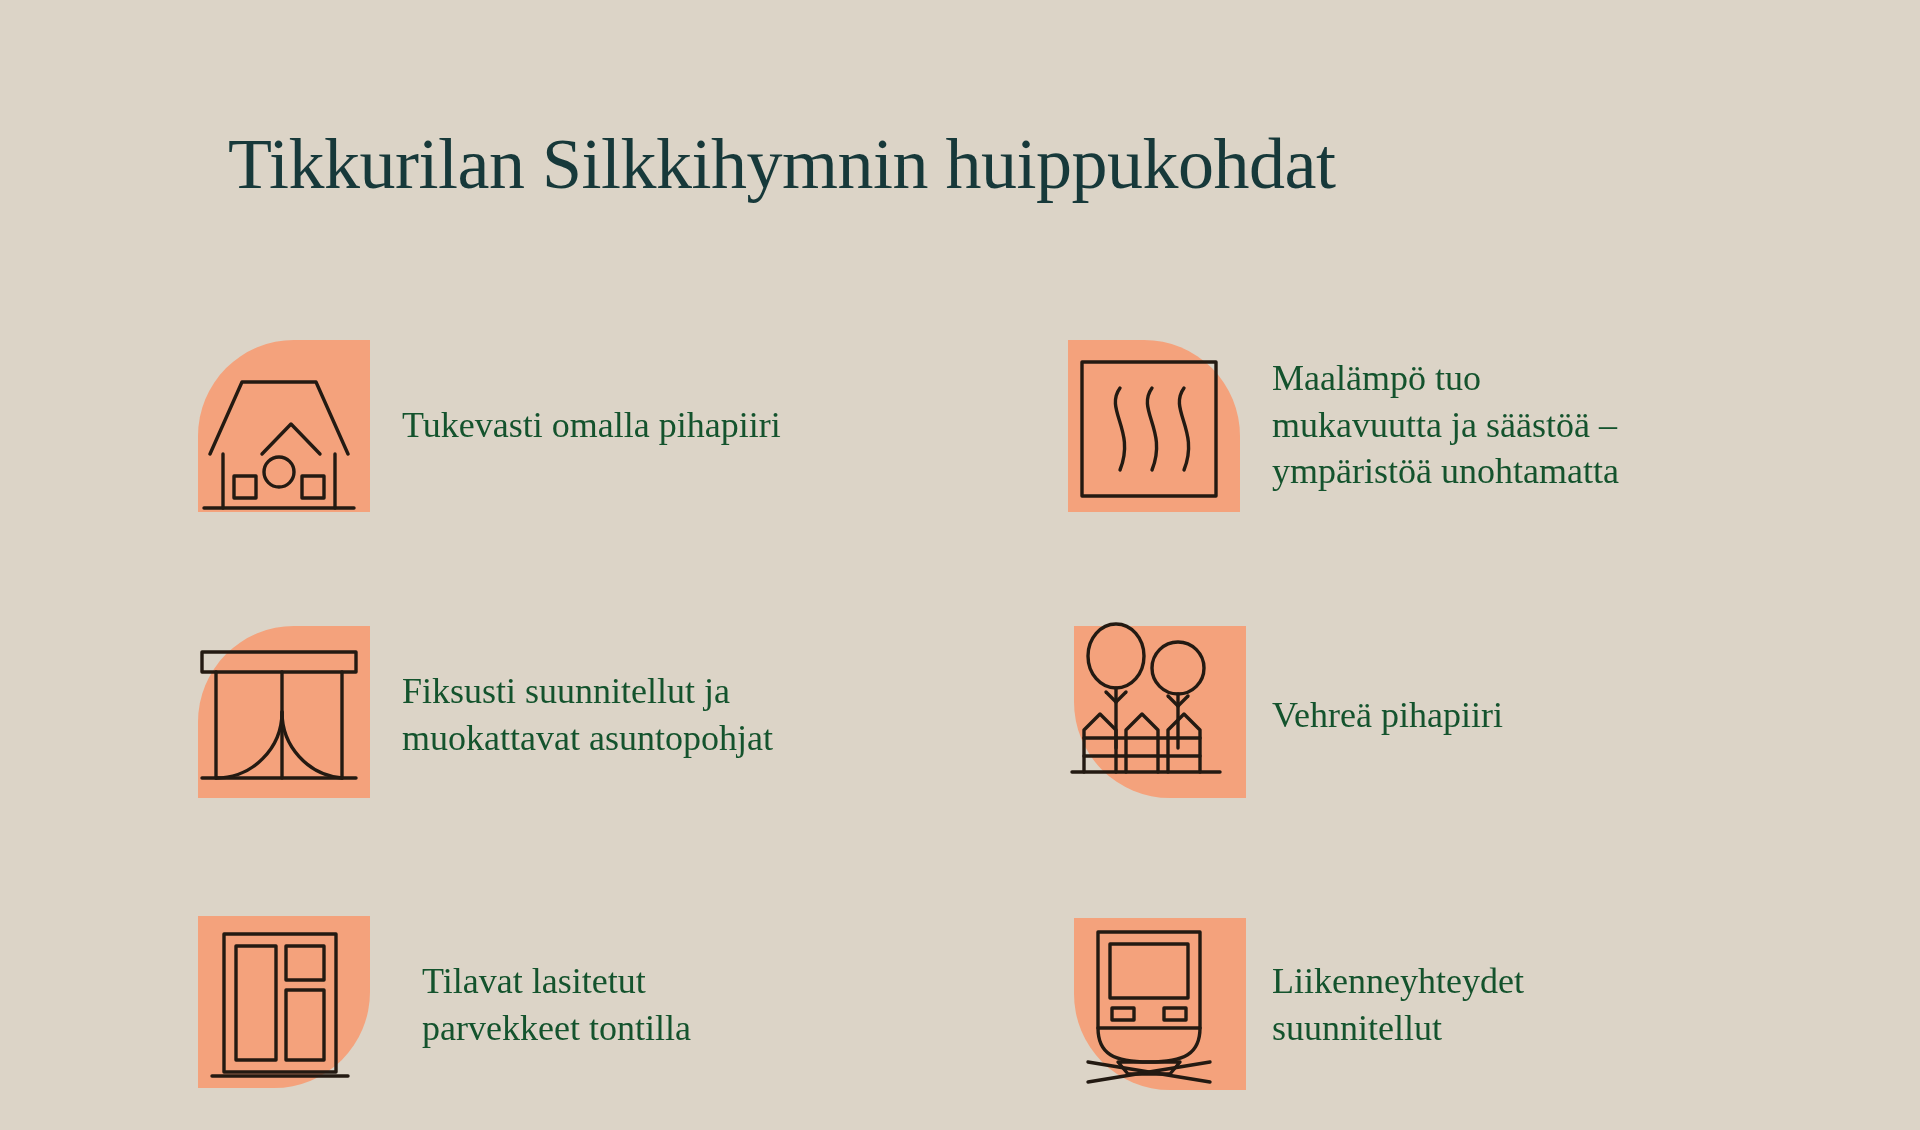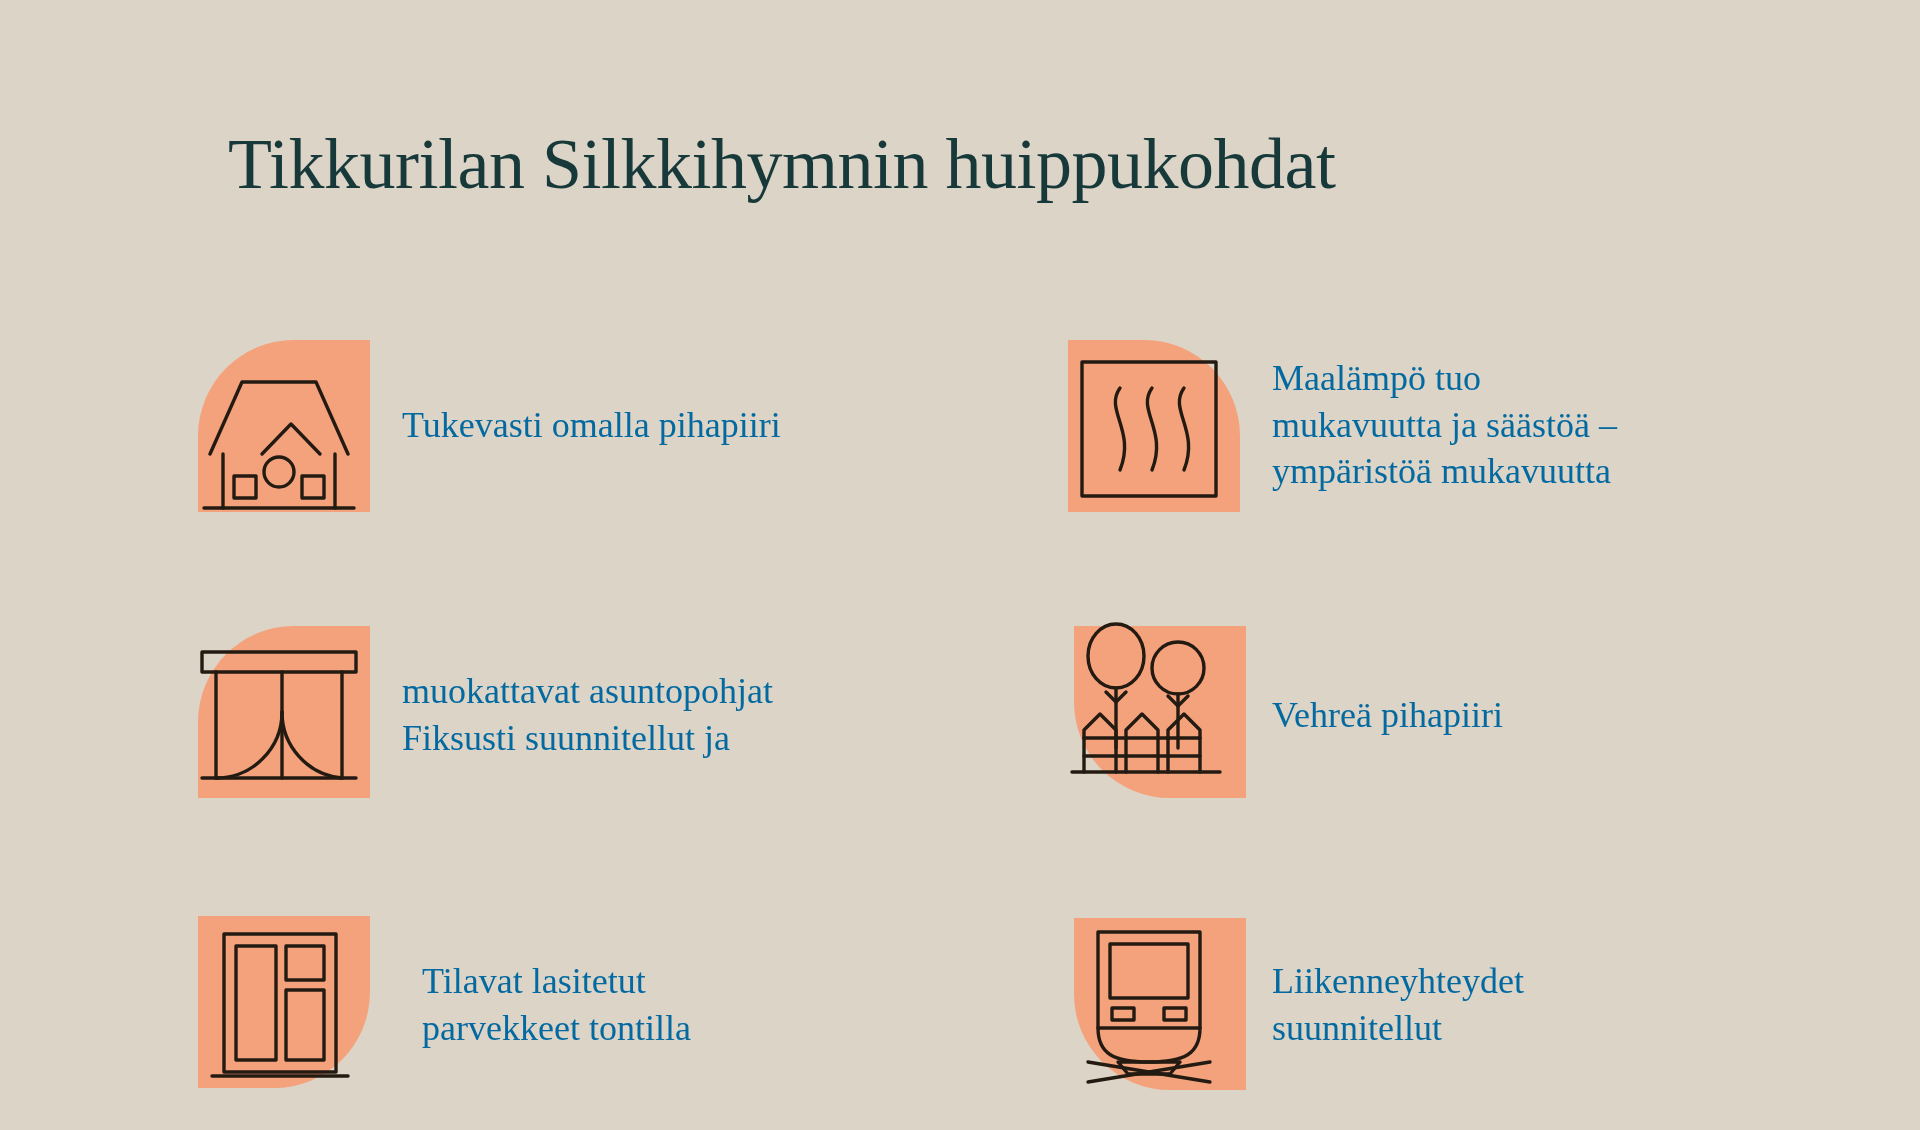--- a/index.html
+++ b/index.html
@@ -82,21 +82,21 @@
     stroke-width: 3.4;
     stroke-linecap: round;
     stroke-linejoin: round;
     vector-effect: non-scaling-stroke;
   }
 
   .feature-text {
     margin-left: 34px;
     font-size: 36px;
     line-height: 1.30;
-    color: #0369a1;
+    color: #14532d;
     max-width: 520px;
   }
   .feature-text .ln { display: block; white-space: nowrap; }
 
   
   #f1 { margin-top: 0px;  }
   #f2 { margin-top: 40px; }
   #f3 { margin-top: 40px; gap: 20px; }
   #f4 { margin-top: 0px;  }
   #f5 { margin-top: 40px; }
@@ -165,22 +165,22 @@
 
               <path d="M26 152 A66 66 0 0 0 92 86"></path>
 
               <path d="M92 86 A66 66 0 0 0 152 152"></path>
 
               <path d="M12 152 L166 152"></path>
             </svg>
           </div>
         </div>
         <div class="feature-text">
+          <span class="ln">Fiksusti suunnitellut ja</span>
           <span class="ln">muokattavat asuntopohjat</span>
-          <span class="ln">Fiksusti suunnitellut ja</span>
         </div>
       </div>
 
       <div class="feature" id="f3">
         <div class="icon-wrap">
           <div class="blob r-br"></div>
           <div class="glyph">
             <svg viewBox="0 0 178 178">
 
               <path d="M34 18 L146 18 L146 156 L34 156 Z"></path>
@@ -217,21 +217,21 @@
 
               <path d="M92 52 C76 74 108 94 92 134"></path>
 
               <path d="M124 52 C108 74 140 94 124 134"></path>
             </svg>
           </div>
         </div>
         <div class="feature-text">
           <span class="ln">Maalämpö tuo</span>
           <span class="ln">mukavuutta ja säästöä –</span>
-          <span class="ln">ympäristöä mukavuutta</span>
+          <span class="ln">ympäristöä unohtamatta</span>
         </div>
       </div>
 
       <div class="feature" id="f5">
         <div class="icon-wrap">
           <div class="blob r-bl"></div>
           <div class="glyph">
             <svg viewBox="0 0 178 178">
 
               <ellipse cx="56" cy="30" rx="28" ry="32"></ellipse>

